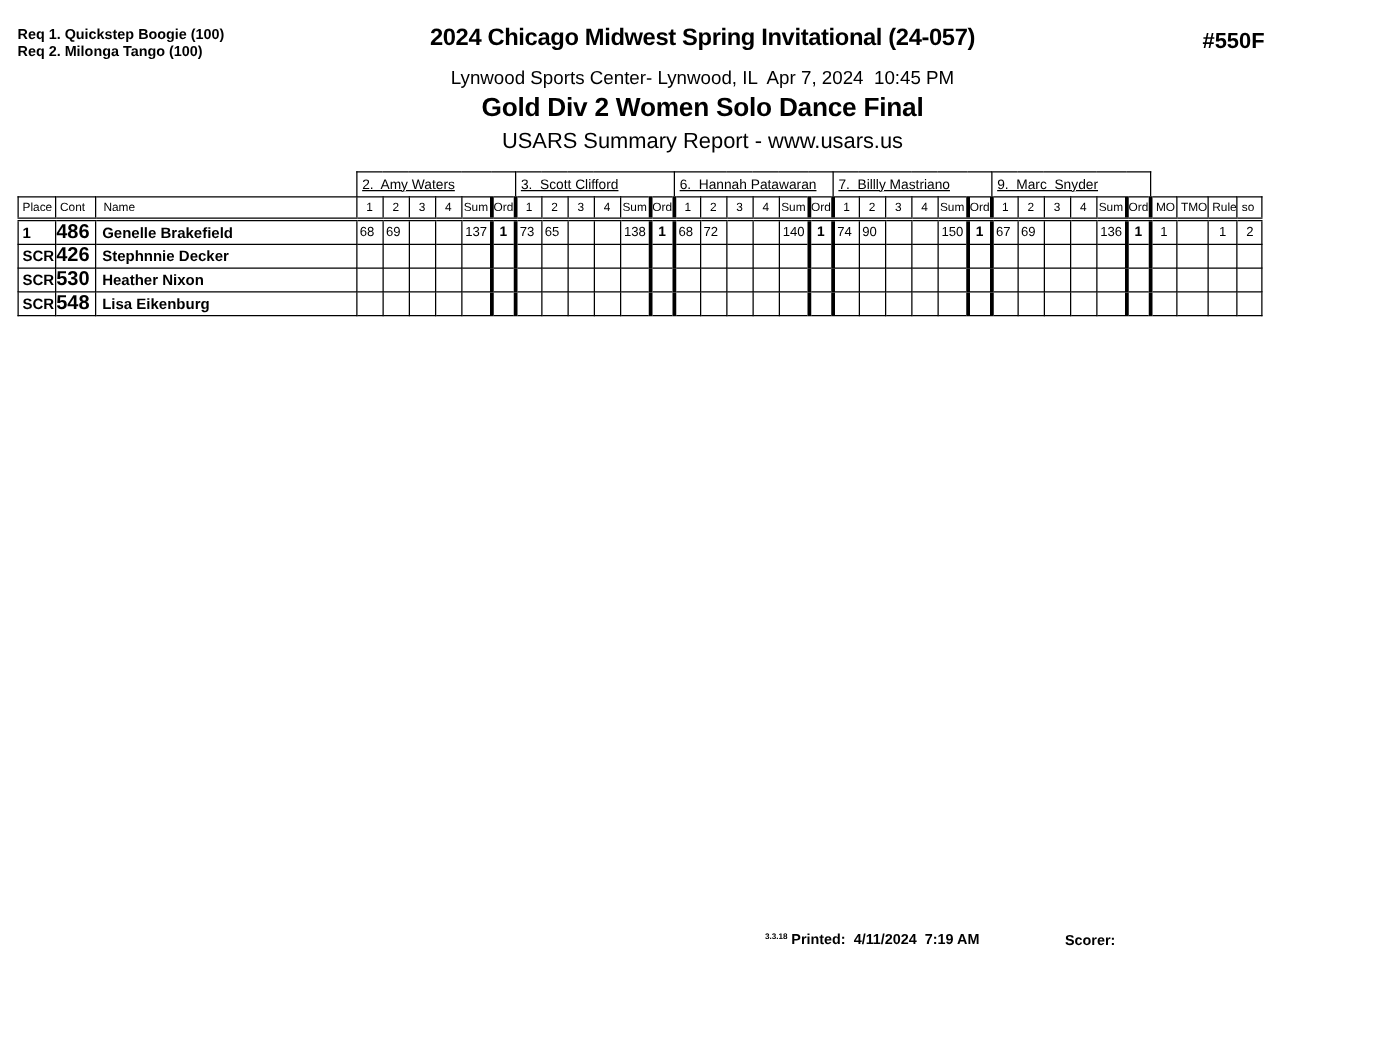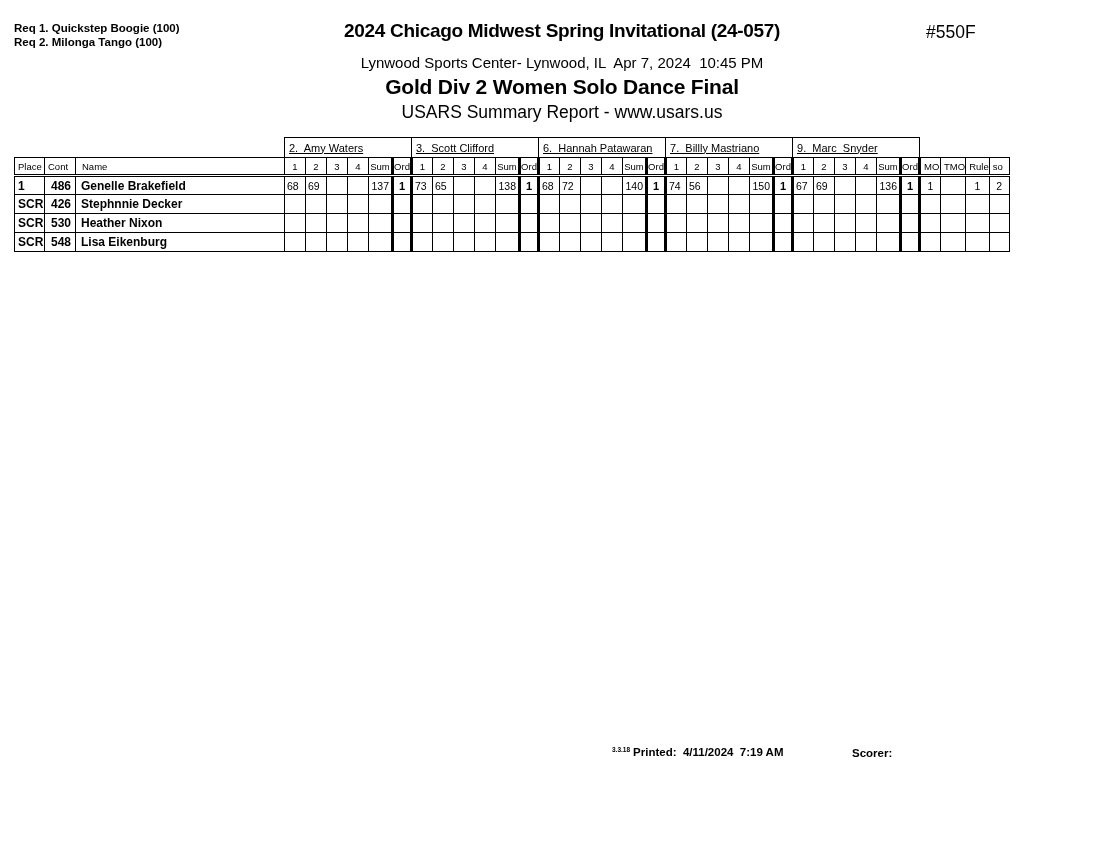--- a/index.html
+++ b/index.html
@@ -23,43 +23,43 @@
   .header-block {
     position: absolute; left: 0; top: 20px; width: 1092px;
     text-align: center; line-height: 1.12; padding-left: 32px;
   }
   .title      { font-size: 19px;   font-weight: bold; letter-spacing: -0.3px; }
   .venue      { font-size: 15px;   margin-top: 14px; }
   .event-title{ font-size: 21px;   font-weight: bold; margin-top: 3px; letter-spacing: -0.2px; }
   .report-type{ font-size: 17.5px; margin-top: 4px; }
 
   .event-number {
-    position: absolute; left: 926px; top: 22px;
-    font-size: 17.5px; font-weight: normal;
+    position: absolute; left: 962px; top: 22px;
+    font-size: 17.5px; font-weight: bold;
   }
 
   
   .tablewrap { position: absolute; left: 14px; top: 137px; }
   table { border-collapse: collapse; table-layout: fixed; }
   td, th {
     border: 1px solid #000;
     padding: 0; overflow: hidden; white-space: nowrap;
     font-size: 10.5px; font-weight: normal; text-align: center;
     vertical-align: middle;
   }
   .nb { border: 0; }
   tr.group-row td { height: 20px; }
   td.jname { text-align: left; padding-left: 4px; font-size: 11px; white-space: pre; text-decoration: underline; }
   tr.cols-row th { height: 18px; font-size: 9.5px; border-bottom: 3px double #000; }
   th.h-left { text-align: left; padding-left: 3px; }
   th.h-name { text-align: left; padding-left: 6px; }
   th.h-tail { text-align: left; padding-left: 3px; font-size: 9.5px; }
   tbody td { height: 19px; }
   td.place { font-weight: bold; font-size: 12px; text-align: left; padding-left: 3px; }
-  td.cont  { font-weight: bold; font-size: 12px; text-align: right; padding-right: 4px; }
+  td.cont  { font-weight: bold; font-size: 16px; text-align: right; padding-right: 4px; }
   td.name  { font-weight: bold; font-size: 12px; text-align: left; padding-left: 5px; }
   td.score { text-align: left; padding-left: 2px; }
   td.sum   { text-align: right; padding-right: 2px; }
   .ord     { border-left: 3px solid #000; border-right: 3px solid #000; }
   td.ord   { font-weight: bold; font-size: 11px; }
   td.tailv { font-size: 10.5px; }
 
   
   .footer {
     position: absolute; left: 612px; top: 746px;
@@ -199,21 +199,21 @@
           <td class="score"></td>
           <td class="sum">138</td>
           <td class="ord">1</td>
           <td class="score">68</td>
           <td class="score">72</td>
           <td class="score"></td>
           <td class="score"></td>
           <td class="sum">140</td>
           <td class="ord">1</td>
           <td class="score">74</td>
-          <td class="score">56</td>
+          <td class="score">90</td>
           <td class="score"></td>
           <td class="score"></td>
           <td class="sum">150</td>
           <td class="ord">1</td>
           <td class="score">67</td>
           <td class="score">69</td>
           <td class="score"></td>
           <td class="score"></td>
           <td class="sum">136</td>
           <td class="ord">1</td>

